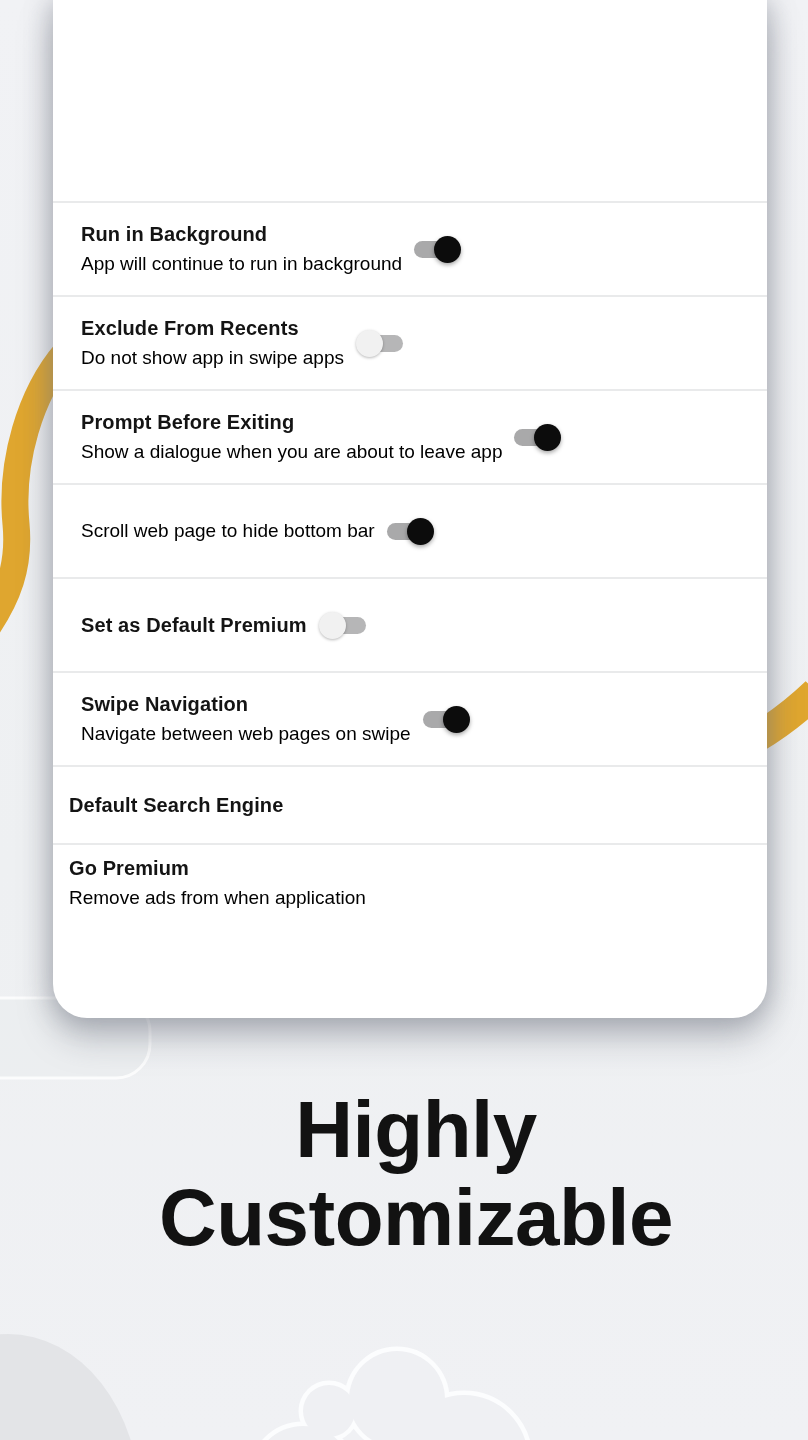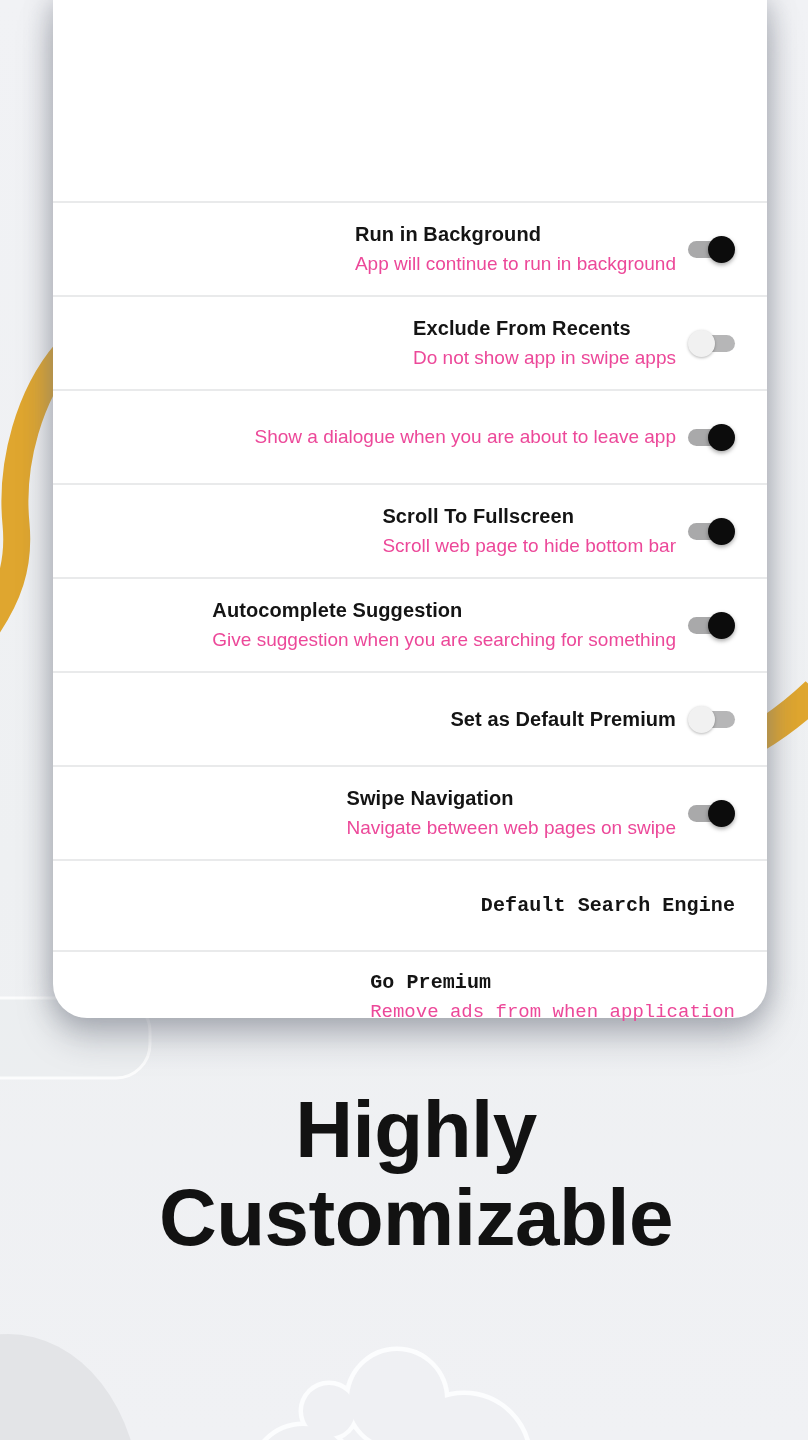--- a/index.html
+++ b/index.html
@@ -12,27 +12,27 @@
   .phone-card{
     position:absolute;left:53px;top:0;width:714px;height:1018px;
     background:#ffffff;border-radius:0 0 34px 34px;z-index:2;
     box-shadow:0 0 26px 2px rgba(110,116,128,.40), 0 20px 34px rgba(110,116,128,.40);
     display:flex;flex-direction:column;
   }
   .card-spacer{height:201px;flex:none;}
   .row{
     box-sizing:border-box;height:94px;flex:none;
     border-top:2px solid #e9eaeb;
-    display:flex;align-items:center;justify-content:flex-end;
+    display:flex;align-items:center;justify-content:flex-start;
     padding-left:28px;padding-right:32px;
   }
-  .row.plain{height:91px;padding-left:5px;font-family:Liberation Mono, monospace;}
+  .row.plain{height:78px;padding-left:16px;}
   .row-text{display:flex;flex-direction:column;gap:7px;min-width:0;}
   .row-title{font-size:20px;font-weight:700;color:#141414;letter-spacing:.1px;}
-  .row-sub{font-size:19px;font-weight:400;color:#ec4899;}
+  .row-sub{font-size:19px;font-weight:400;color:#000000;}
   .switch{position:relative;width:47px;height:27px;flex:none;margin-left:12px;cursor:pointer;}
   .switch .track{position:absolute;top:5px;width:36px;height:17px;border-radius:9px;}
   .switch.on  .track{left:0;background:#a9a9aa;}
   .switch.off .track{right:0;background:#b6b6b7;}
   .switch .thumb{position:absolute;top:0;width:27px;height:27px;border-radius:50%;}
   .switch.on  .thumb{right:0;background:#0c0c0c;box-shadow:0 2px 4px rgba(0,0,0,.35);}
   .switch.off .thumb{left:0;background:#f1f1f1;box-shadow:0 1px 3px rgba(0,0,0,.28);}
   .heading{
     position:absolute;left:12px;top:1086px;width:808px;z-index:1;
     text-align:center;font-size:80px;font-weight:700;color:#121212;
@@ -83,49 +83,39 @@
       <div class="row-sub">Do not show app in swipe apps</div>
     </div>
     <div class="switch off">
       <div class="track"></div>
       <div class="thumb"></div>
     </div>
   </div>
 
   <div class="row">
     <div class="row-text">
+      <div class="row-title">Prompt Before Exiting</div>
       <div class="row-sub">Show a dialogue when you are about to leave app</div>
     </div>
     <div class="switch on">
       <div class="track"></div>
       <div class="thumb"></div>
     </div>
   </div>
 
   <div class="row">
     <div class="row-text">
-      <div class="row-title">Scroll To Fullscreen</div>
       <div class="row-sub">Scroll web page to hide bottom bar</div>
     </div>
     <div class="switch on">
       <div class="track"></div>
       <div class="thumb"></div>
     </div>
   </div>
 
-  <div class="row">
-    <div class="row-text">
-      <div class="row-title">Autocomplete Suggestion</div>
-      <div class="row-sub">Give suggestion when you are searching for something</div>
-    </div>
-    <div class="switch on">
-      <div class="track"></div>
-      <div class="thumb"></div>
-    </div>
-  </div>
 
   <div class="row">
     <div class="row-text">
       <div class="row-title">Set as Default Premium</div>
     </div>
     <div class="switch off">
       <div class="track"></div>
       <div class="thumb"></div>
     </div>
   </div>

